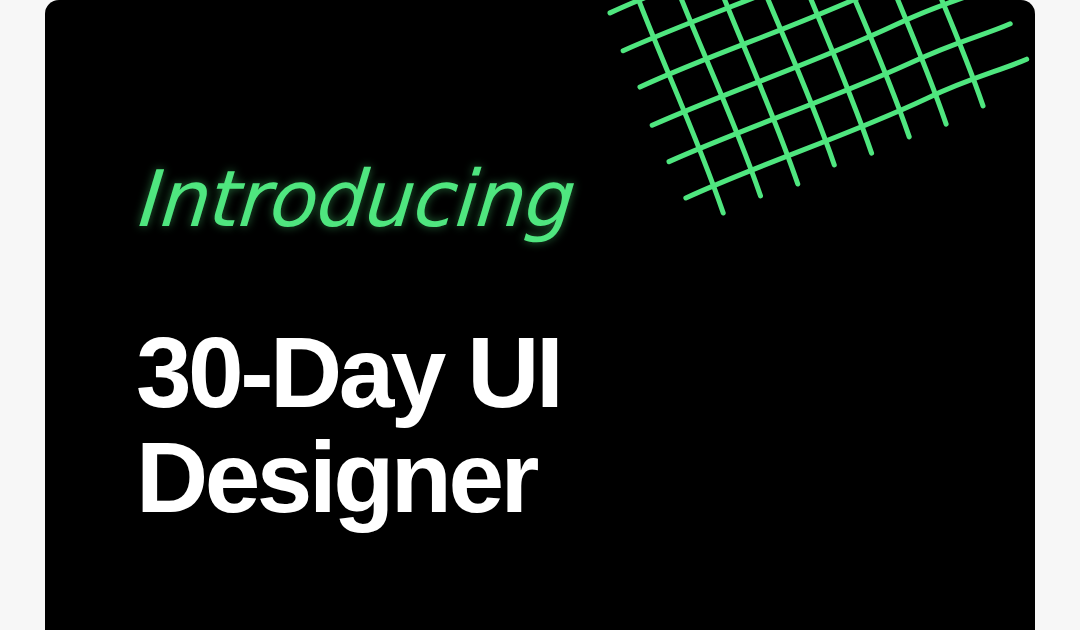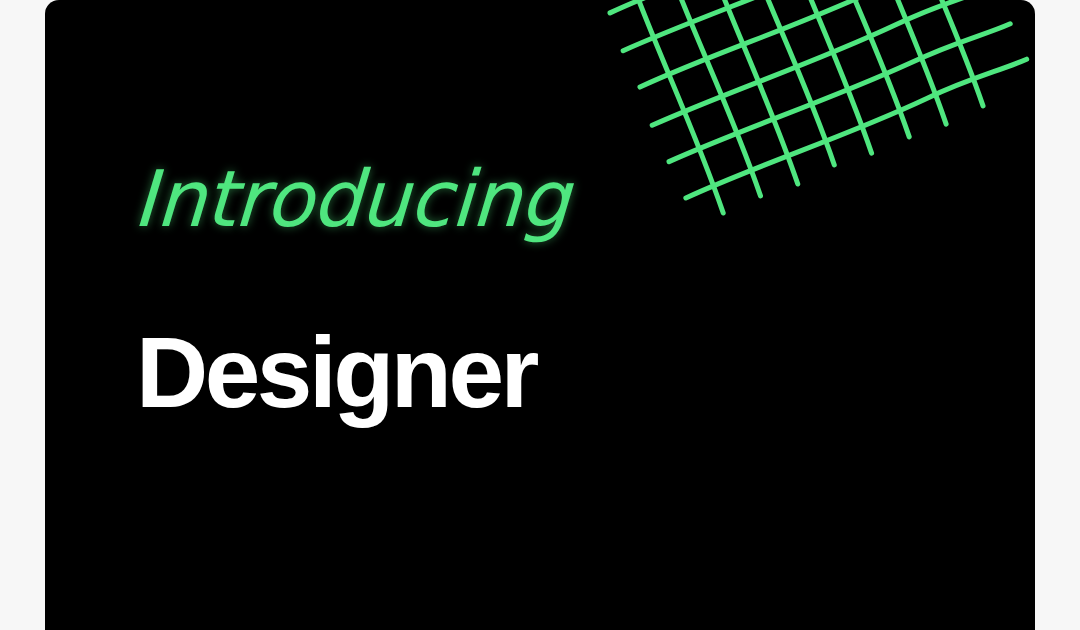--- a/index.html
+++ b/index.html
@@ -123,19 +123,20 @@
           <path d="M 372 58 C 369 138, 376 226, 371 316"></path>
         </g>
       </svg>
     </div>
 
     <div class="card-content">
 
       <p class="eyebrow">Introducing</p>
 
       <h1 class="headline">
+        <span class="headline-line">30-Day UI</span>
         <span class="headline-line">Designer</span>
       </h1>
 
     </div>
   </div>
 
 </div>
 
 </body></html>

